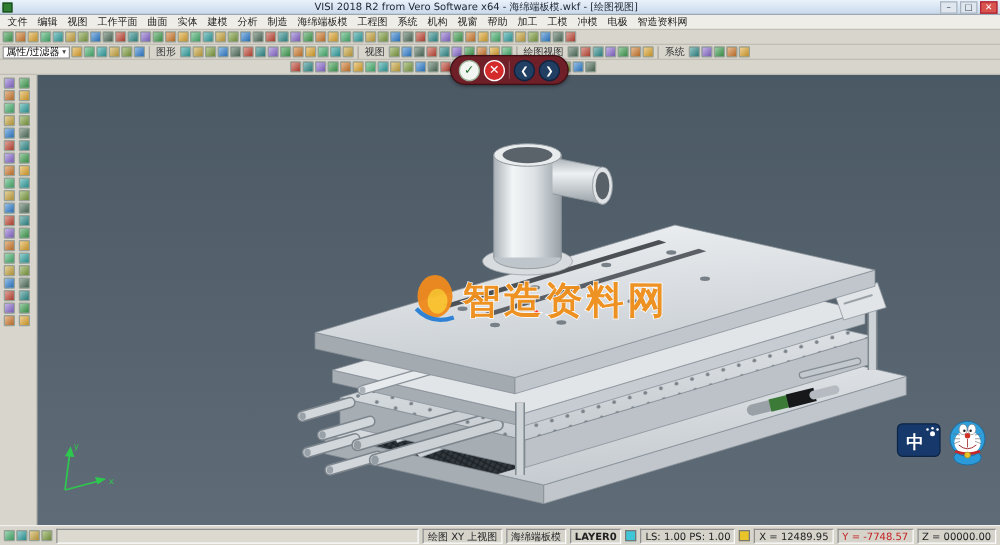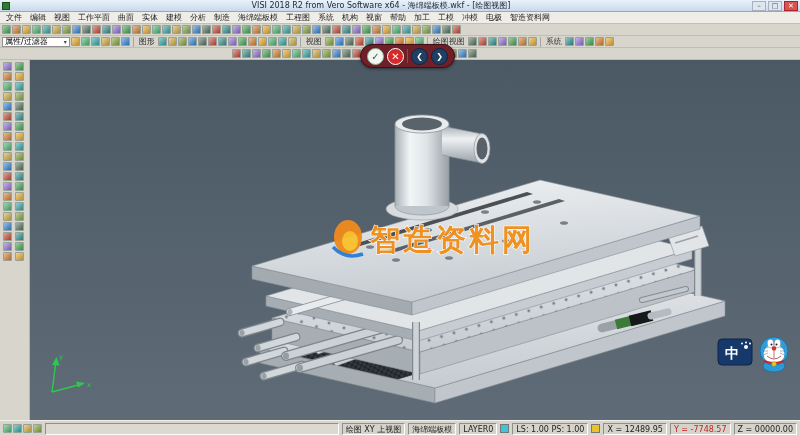--- a/index.html
+++ b/index.html
@@ -12,21 +12,21 @@
   .win-btn{width:14px;height:10px;font-size:7px;line-height:9px;text-align:center;background:#dfe6ee;border:1px solid #a6b2c0;color:#345;cursor:default}
   .win-close{background:#d9534f;color:#fff;border-color:#a23}
   
   .menubar{height:12px;display:flex;align-items:center;background:#efede7;border-bottom:1px solid #c2bfb7;padding:0 2px;flex:0 0 12px}
   .menu-item{font-size:8px;padding:0 4px;color:#222;line-height:12px;white-space:nowrap}
   
   .toolbar{height:12px;display:flex;align-items:center;background:#d8d5cd;border-bottom:1px solid #c0bdb5;padding:0 2px;gap:1px;flex:0 0 12px}
   .tb-icons{display:flex;gap:1px;align-items:center}
   .icon-sq{width:9px;height:9px;border:1px solid #97a197;border-radius:1px;display:inline-block}
   .tb-label{font-size:8px;color:#333;padding:0 2px;white-space:nowrap}
-  .tb-combo{display:flex;align-items:center;font-size:8px;background:#fff;border:1px solid #8f8f8f;height:10px;line-height:9px;padding:0 2px;gap:16px;white-space:nowrap}
+  .tb-combo{display:flex;align-items:center;font-size:8px;background:#fff;border:1px solid #8f8f8f;height:10px;line-height:9px;padding:0 2px;gap:2px;white-space:nowrap}
   .dd-arrow{font-size:6px;color:#444}
   .tb-sep{width:1px;height:10px;background:#a8a59d;margin:0 2px}
   .toolbar-row3{padding-left:232px}
   
   .main{display:flex;height:360px;flex:0 0 360px}
   .left-toolbar{width:30px;background:#d8d5cd;border-right:1px solid #b8b5ad;padding:2px 0;display:flex;justify-content:center}
   .left-grid{display:grid;grid-template-columns:repeat(2,11px);gap:1px;align-content:start}
   .viewport{position:relative;width:770px;height:360px;background:#55626d;overflow:hidden}
   .vp-svg{position:absolute;left:0;top:0}
   
@@ -34,21 +34,21 @@
   .ab-btn{width:17px;height:17px;border-radius:50%;text-align:center;line-height:15px;font-size:10px;font-weight:bold;cursor:default}
   .ab-confirm{background:#f2f5f2;color:#1c6e2c;border:1px solid #9ab39a}
   .ab-cancel{background:#d42a2a;color:#fff;border:1px solid #fff}
   .ab-nav{background:#203f63;color:#fff;border:1px solid #0f2340;font-size:8px;line-height:16px}
   .ab-div{width:1px;height:14px;background:#8a4a50}
   
   .statusbar{height:16px;display:flex;align-items:center;gap:3px;padding:0 3px;background:#d8d5cd;border-top:1px solid #f2f0ea;font-size:8px;color:#222;flex:0 0 16px}
   .sb-icons{display:flex;gap:1px}
   .sb-spacer{flex:1;height:12px;border:1px solid;border-color:#8f8f8f #fdfdfd #fdfdfd #8f8f8f;background:#dcd9d1}
   .sb-field{border:1px solid;border-color:#8f8f8f #fdfdfd #fdfdfd #8f8f8f;background:#d6d3cb;padding:0 3px;height:12px;line-height:11px;white-space:nowrap}
-  .sb-layer{font-weight:normal}
+  .sb-layer{font-weight:bold}
   .sb-coord-y{color:#c42222}
   .chip{width:9px;height:9px;border:1px solid #777;display:inline-block}
   .chip-cyan{background:#3ec6d8}
   .chip-yellow{background:#e8c32a}
 </style>
 </head>
 <body>
 
 <div class="app">
 

